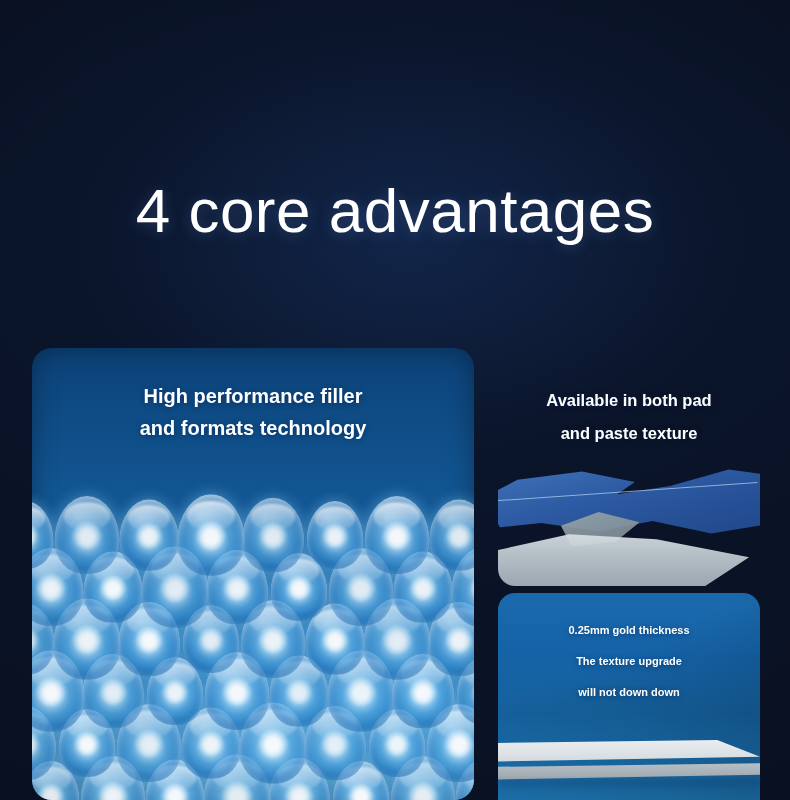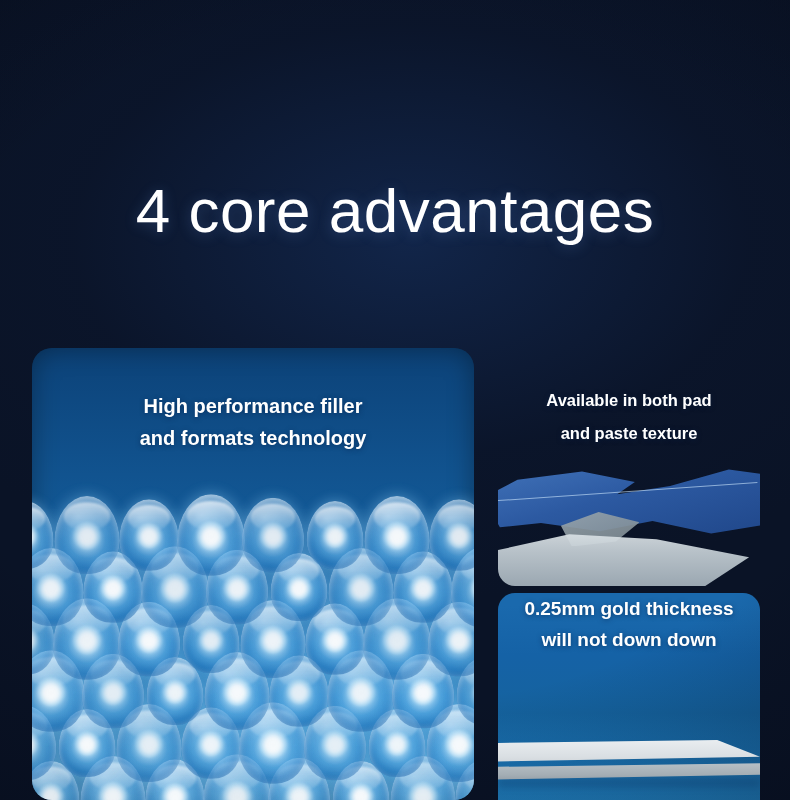--- a/index.html
+++ b/index.html
@@ -59,21 +59,21 @@
   }
   .card-text div{ white-space:nowrap; }
 
   
   #card-left{
     left:32px; top:348px; width:442px; height:452px;
     background:linear-gradient(180deg,#0c4278 0%,#11538f 28%,#15619f 52%,#1b6fae 70%,#2b86c4 84%,#3e9ad6 100%);
     box-shadow:0 0 26px rgba(0,0,0,.35) inset;
   }
   #card-left .card-text{
-    padding-top:42px;
+    padding-top:32px;
     font-size:20px;
     line-height:32px;
   }
   
   .bubbles{
     position:absolute;
     left:-8px; right:-8px; bottom:-6px; height:300px;
     z-index:2;
   }
   .bubbles .row{
@@ -154,21 +154,22 @@
     opacity:.9;
   }
 
   
   #card-rb{
     left:498px; top:593px; width:262px; height:207px;
     border-radius:17px 17px 0 0;
     background:linear-gradient(180deg,#1a69ad 0%,#1a69ad 6%,#1562a6 30%,#15639f 58%,#1b76b8 82%,#2184c6 100%);
   }
   #card-rb .card-text{
-    font-size:19px;
+    padding-top:22px;
+    font-size:11px;
     line-height:31px;
   }
   .pad{
     position:absolute; left:0; right:0; bottom:0; height:92px; z-index:2;
   }
   .pad .slab-top{
     position:absolute; left:-2%; bottom:30px; width:102%; height:30px;
     background:linear-gradient(180deg,#e9edf0 0%,#dadfe3 55%,#c7ced3 100%);
     clip-path:polygon(0% 10%, 84% 0%, 100% 56%, 0% 72%);
   }
@@ -270,20 +271,21 @@
       <div class="sheet-blue"></div>
       <div class="sheet-edge"></div>
       <div class="paste"></div>
       <div class="sheet-white"></div>
     </div>
   </div>
 
   <div class="card" id="card-rb">
     <div class="card-text">
       <div>0.25mm gold thickness</div>
+      <div>The texture upgrade</div>
       <div>will not down down</div>
     </div>
     <div class="pad">
       <div class="slab-shadow"></div>
       <div class="slab-top"></div>
       <div class="slab-side"></div>
     </div>
   </div>
 
   <div class="bg-vignette"></div>

